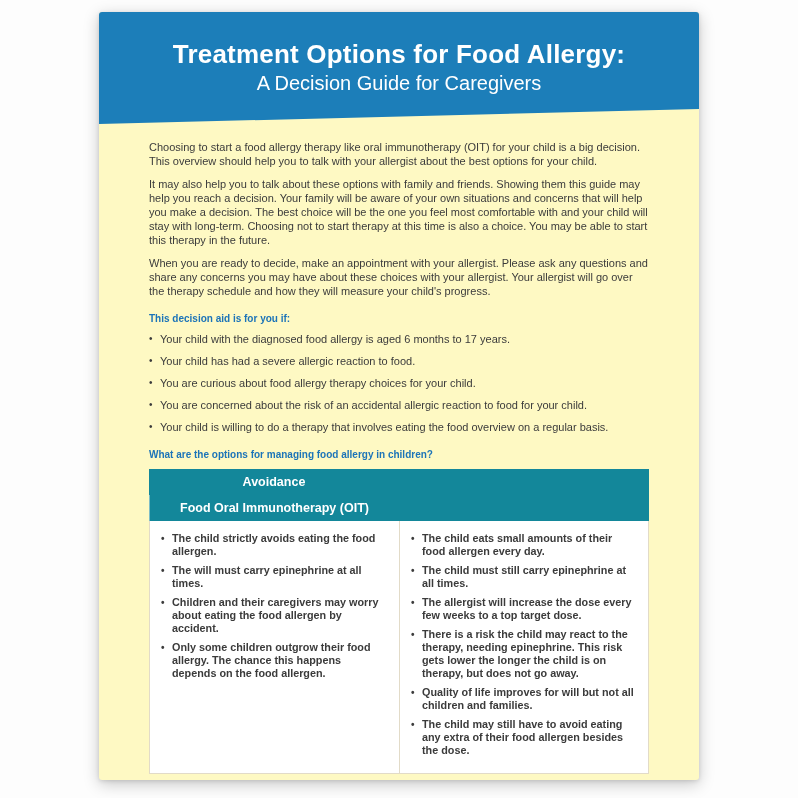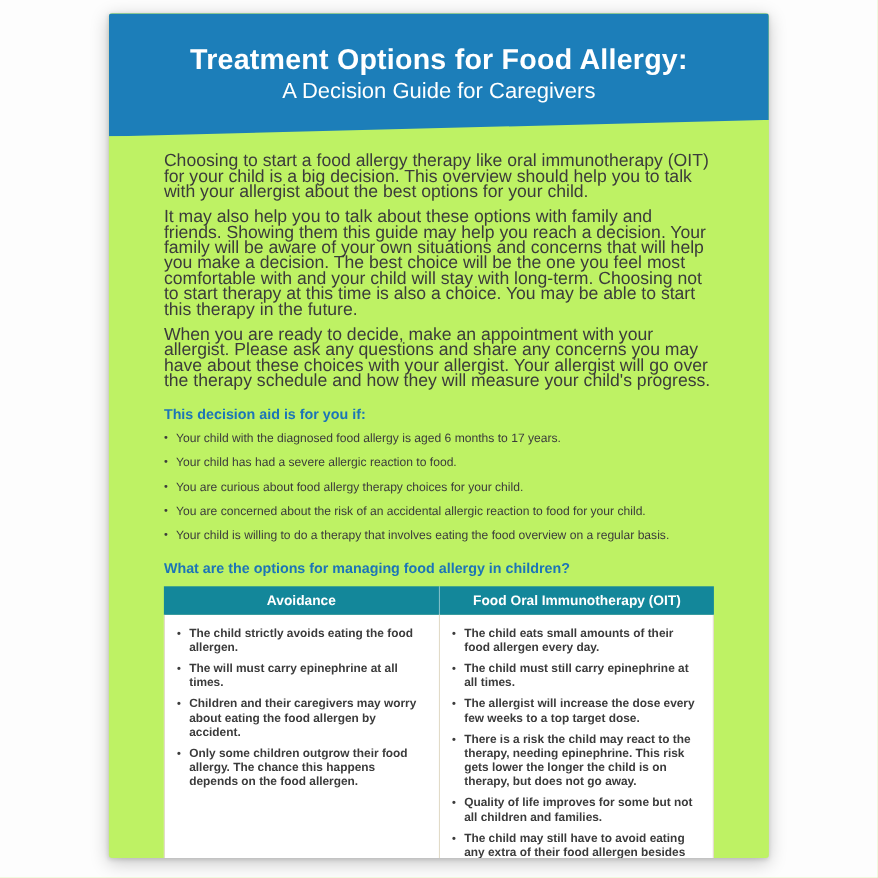--- a/index.html
+++ b/index.html
@@ -7,21 +7,21 @@
     width:798px;height:798px;
     background:#fdfdfd;
     font-family:"Liberation Sans", sans-serif;
     -webkit-font-smoothing:antialiased;
     overflow:hidden;
   }
   .page{
     position:relative;
     width:600px;height:768px;
     margin:12px auto 0 auto;
-    background:#bef264;
+    background:#fef9c3;
     border-radius:3px;
     box-shadow:0 4px 16px rgba(0,0,0,.22), 0 1px 4px rgba(0,0,0,.12);
     overflow:hidden;
   }
   
   .banner{
     height:112px;
     background:#1c7eb9;
     clip-path:polygon(0 0, 100% 0, 100% calc(100% - 15px), 0 100%);
     text-align:center;
@@ -34,25 +34,25 @@
   }
   .banner-subtitle{
     margin:2px 0 0 0;
     font-size:20px;font-weight:400;
     line-height:24px;
   }
   
   .content{padding:16px 50px 0 50px;color:#3b3b3b;}
   .content p{
     margin:0 0 9px 0;
-    font-size:16px;line-height:14px;
+    font-size:11px;line-height:14px;
   }
   h2.blue-heading{
     margin:15px 0 8px 0;
-    font-size:13px;font-weight:700;
+    font-size:10px;font-weight:700;
     color:#1c74b8;
   }
   ul.bullets{
     list-style:none;margin:0;padding:0;
   }
   ul.bullets li{
     position:relative;
     padding-left:11px;
     font-size:11px;line-height:14px;
     margin-bottom:8px;
@@ -61,20 +61,21 @@
     content:"•";
     position:absolute;left:0;top:0;
     font-size:10px;line-height:14px;
   }
   
   .options-table{margin-top:9px;width:100%;}
   .table-header{
     display:flex;
     background:#13879a;
     color:#fff;
+    flex-direction:column;
   }
   .table-header .th{
     width:50%;
     box-sizing:border-box;
     text-align:center;
     font-size:12.5px;font-weight:700;
     padding:6px 4px;
   }
   .table-header .th + .th{border-left:1px solid rgba(255,255,255,.45);}
   .table-body{
@@ -137,21 +138,21 @@
               <li>Children and their caregivers may worry about eating the food allergen by accident.</li>
               <li>Only some children outgrow their food allergy. The chance this happens depends on the food allergen.</li>
             </ul>
         </div>
         <div class="td">
           <ul class="bullets">
               <li>The child eats small amounts of their food allergen every day.</li>
               <li>The child must still carry epinephrine at all times.</li>
               <li>The allergist will increase the dose every few weeks to a top target dose.</li>
               <li>There is a risk the child may react to the therapy, needing epinephrine. This risk gets lower the longer the child is on therapy, but does not go away.</li>
-              <li>Quality of life improves for some but not all children and families.</li>
+              <li>Quality of life improves for will but not all children and families.</li>
               <li>The child may still have to avoid eating any extra of their food allergen besides the dose.</li>
             </ul>
         </div>
       </div>
     </div>
 
   </div>
 </div>
 
 </body></html>

